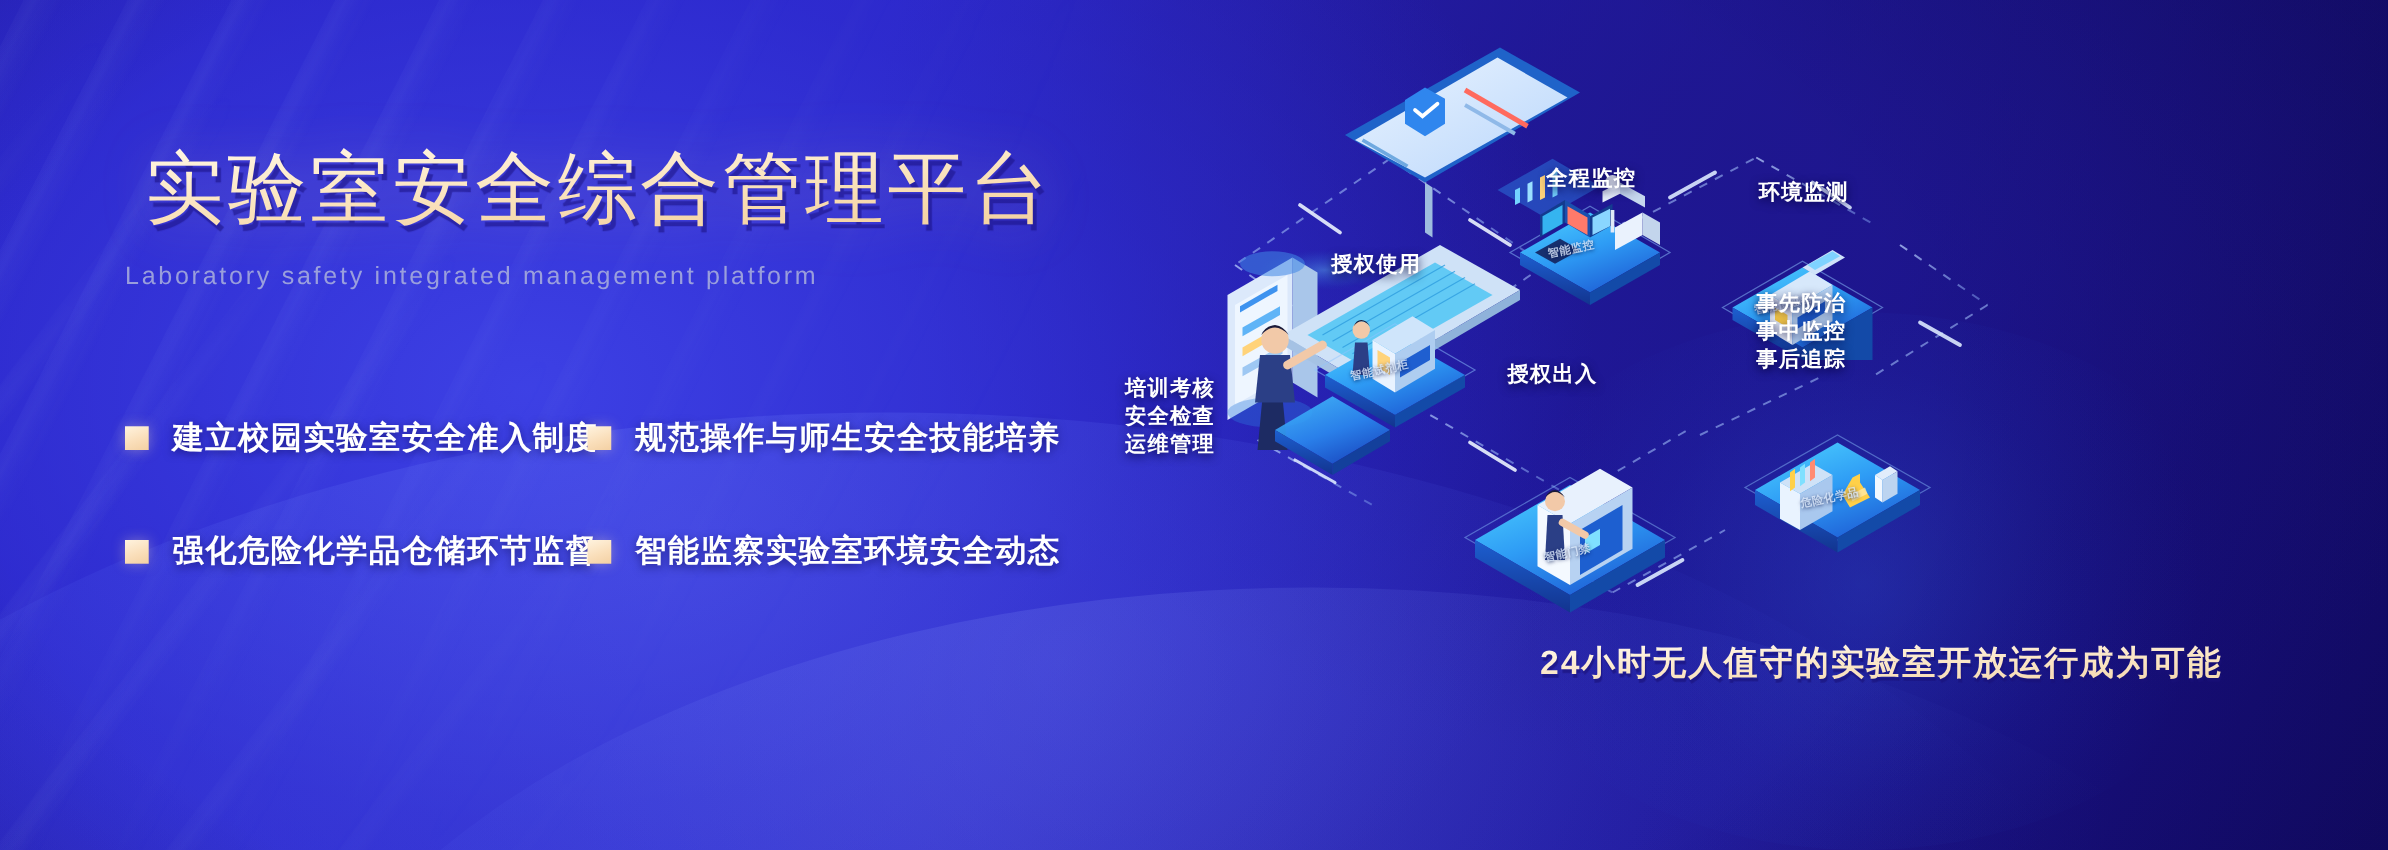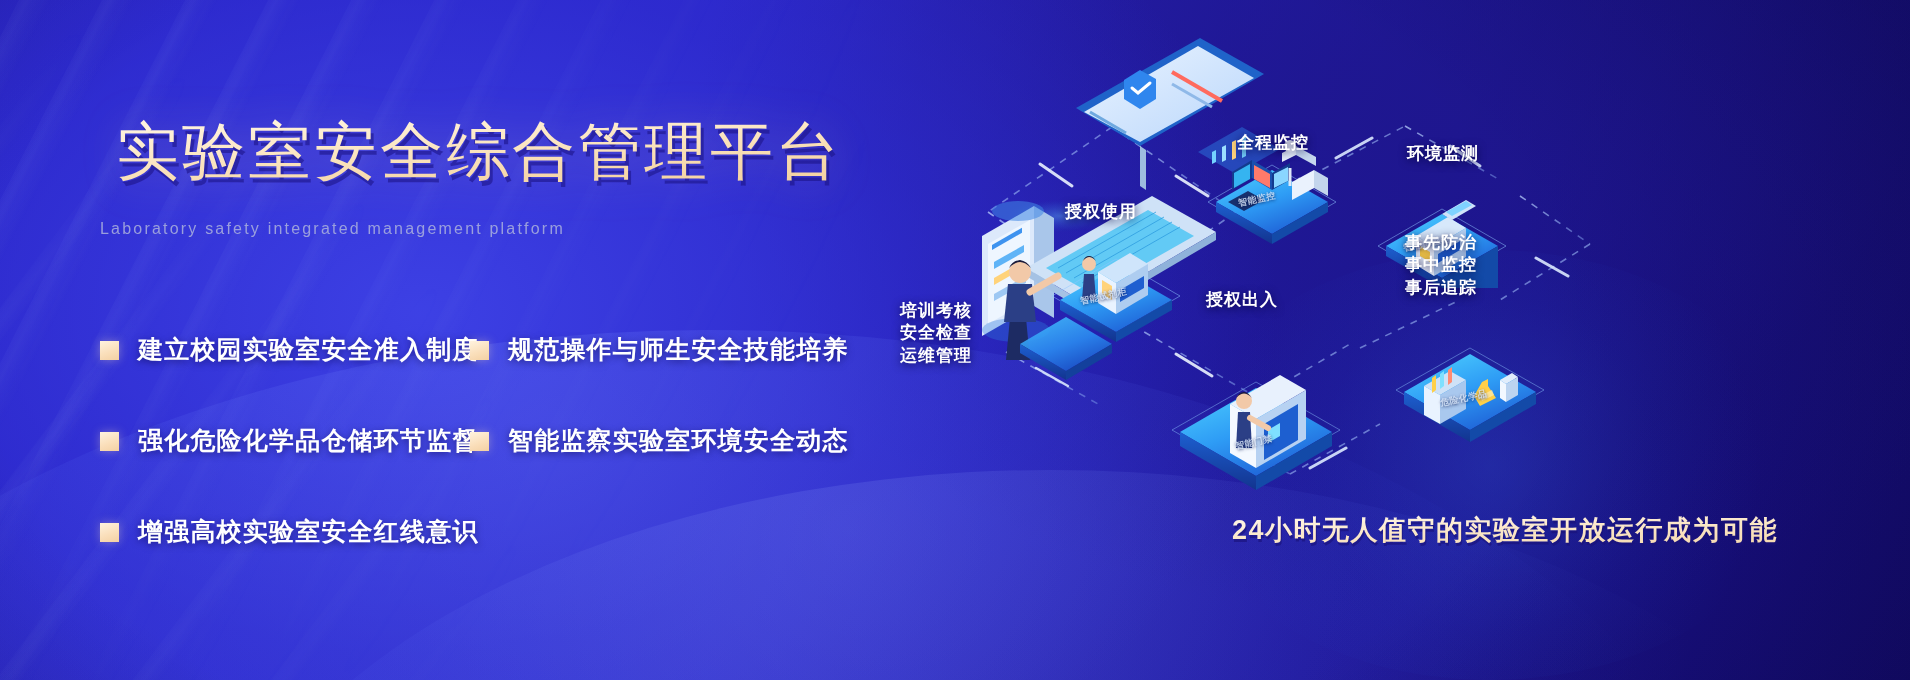--- a/index.html
+++ b/index.html
@@ -108,22 +108,22 @@
     background-clip: text;
     color: transparent;
     -webkit-text-fill-color: transparent;
     filter: drop-shadow(3px 5px 0px rgba(26,17,130,0.55))
             drop-shadow(0 0 22px rgba(255,220,160,0.18));
     white-space: nowrap;
     margin-left: 16px;
   }
 
   .sub-title {
-    margin-top: 36px;
-    font-size: 16px;
+    margin-top: 26px;
+    font-size: 20px;
     letter-spacing: 2.2px;
     color: rgba(176,182,221,0.82);
     font-weight: normal;
     white-space: nowrap;
   }
 
   
   .bullets {
     position: absolute;
     left: 100px;
@@ -244,30 +244,20 @@
       <div class="bullet">
         <span class="marker"></span>
         <span class="btext">强化危险化学品仓储环节监督</span>
       </div>
       <div class="bullet">
         <span class="marker"></span>
         <span class="btext">智能监察实验室环境安全动态</span>
       </div>
     </div>
 
-    <div class="bullet-row">
-      <div class="bullet">
-        <span class="marker"></span>
-        <span class="btext">增强高校实验室安全红线意识</span>
-      </div>
-      <div class="bullet blank">
-        <span class="marker empty"></span>
-        <span class="btext"></span>
-      </div>
-    </div>
 
   </div>
 
   <div class="diagram">
 
     <svg viewBox="0 0 930 680" preserveAspectRatio="none">
       <defs>
         <linearGradient id="tileTop" x1="0" y1="0" x2="0.6" y2="1">
           <stop offset="0%" stop-color="#4fd3ff"></stop>
           <stop offset="55%" stop-color="#2e9cf5"></stop>

